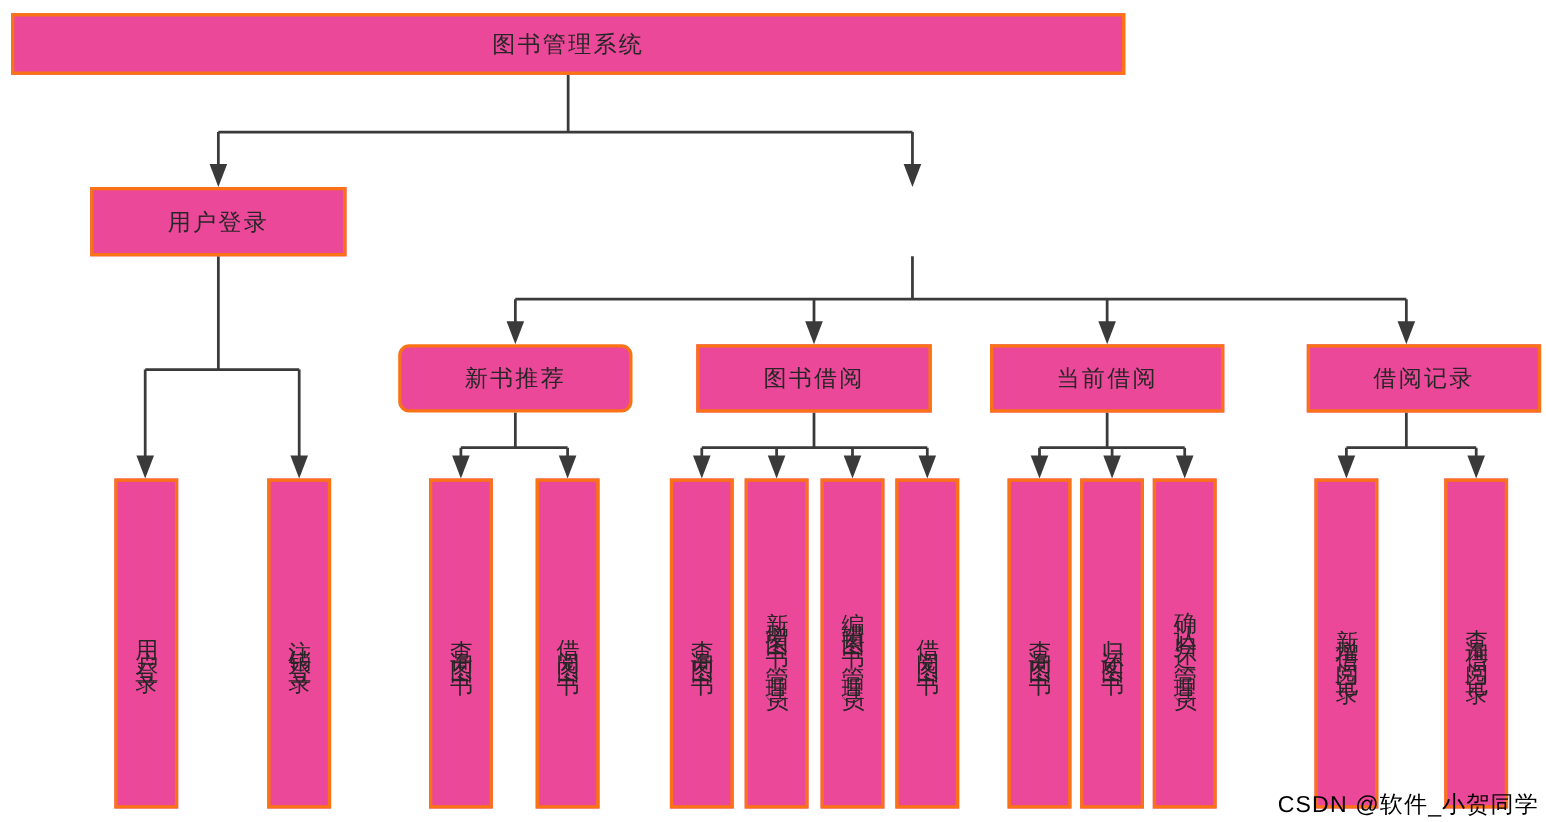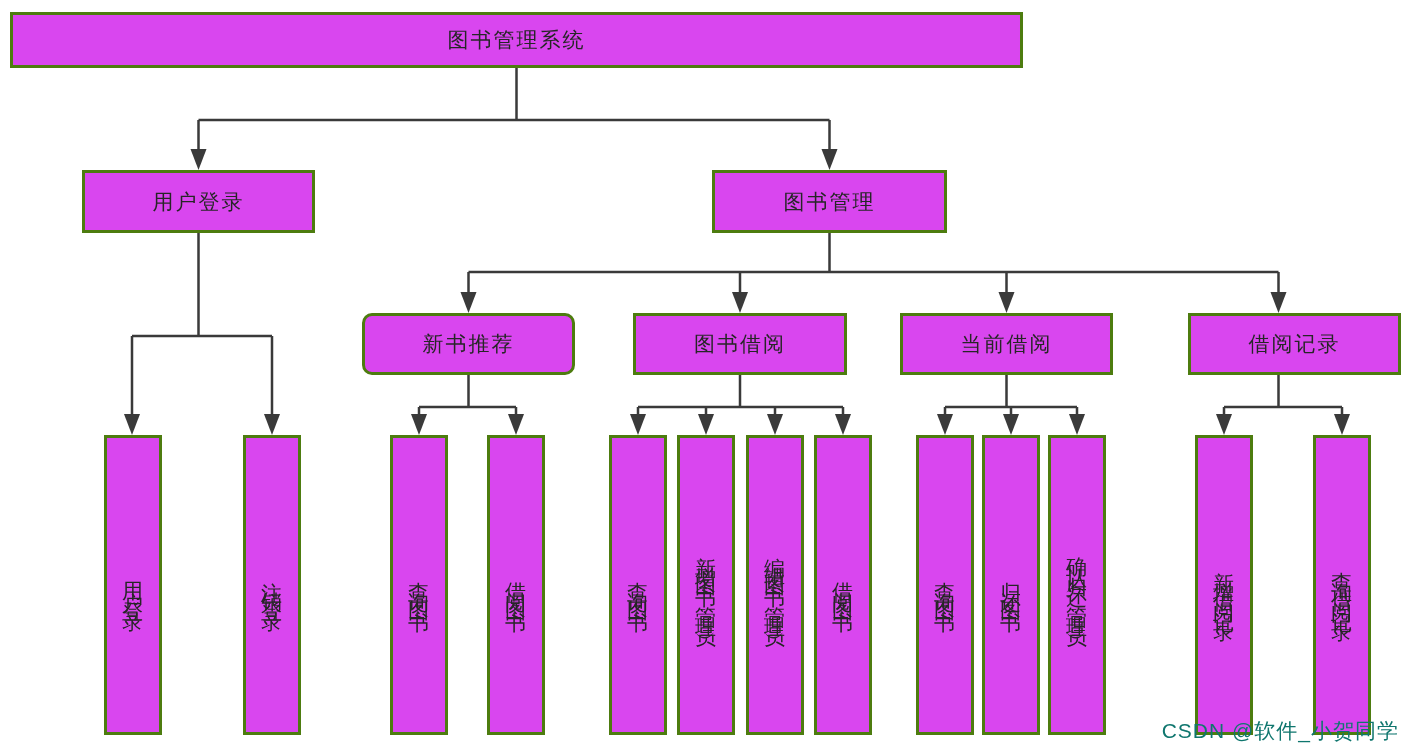--- a/index.html
+++ b/index.html
@@ -7,22 +7,22 @@
     position:relative;
     width:1405px;height:747px;
     background:#ffffff;
     font-family:"Liberation Sans","DejaVu Sans",sans-serif;
     overflow:hidden;
   }
   svg.connectors{position:absolute;left:0;top:0;pointer-events:none;}
   .node{
     position:absolute;
     box-sizing:border-box;
-    background:#d946ef;
-    border:3px solid #4d7c0f;
+    background:#ec4899;
+    border:3px solid #f97316;
     display:flex;align-items:center;justify-content:center;
     color:#262626;
     font-size:21px;
     letter-spacing:2px;
     white-space:nowrap;
   }
   .node.root{left:10px;top:12px;width:1013px;height:56px;}
   .node.lvl2-a{left:82px;top:170px;width:233px;height:63px;}
   .node.lvl2-b{left:712px;top:170px;width:235px;height:63px;}
   .node.lvl3{top:313px;height:62px;width:213px;}
@@ -41,21 +41,21 @@
   .leaf.g1-1{left:104px;}  .leaf.g1-2{left:243px;}
   .leaf.g2-1{left:390px;}  .leaf.g2-2{left:487px;}
   .leaf.g3-1{left:609px;}  .leaf.g3-2{left:677px;}
   .leaf.g3-3{left:746px;}  .leaf.g3-4{left:814px;}
   .leaf.g4-1{left:916px;}  .leaf.g4-2{left:982px;}
   .leaf.g4-3{left:1048px;}
   .leaf.g5-1{left:1195px;} .leaf.g5-2{left:1313px;}
   .watermark{
     position:absolute;
     right:6px;bottom:2px;
-    color:#0f766e;
+    color:#000000;
     font-size:21px;
     letter-spacing:1px;
     z-index:5;
   }
 </style>
 </head>
 <body>
 
 <div class="canvas">
 
@@ -98,23 +98,20 @@
       <polygon points="1334,414 1350,414 1342,435"></polygon>
     </g>
   </svg>
 
   <div class="node root">
     <span>图书管理系统</span>
   </div>
 
   <div class="node lvl2-a">
     <span>用户登录</span>
-  </div>
-  <div class="node lvl2-b">
-    <span>图书管理</span>
   </div>
 
   <div class="node lvl3 lvl3-a">
     <span>新书推荐</span>
   </div>
   <div class="node lvl3 lvl3-b">
     <span>图书借阅</span>
   </div>
   <div class="node lvl3 lvl3-c">
     <span>当前借阅</span>

